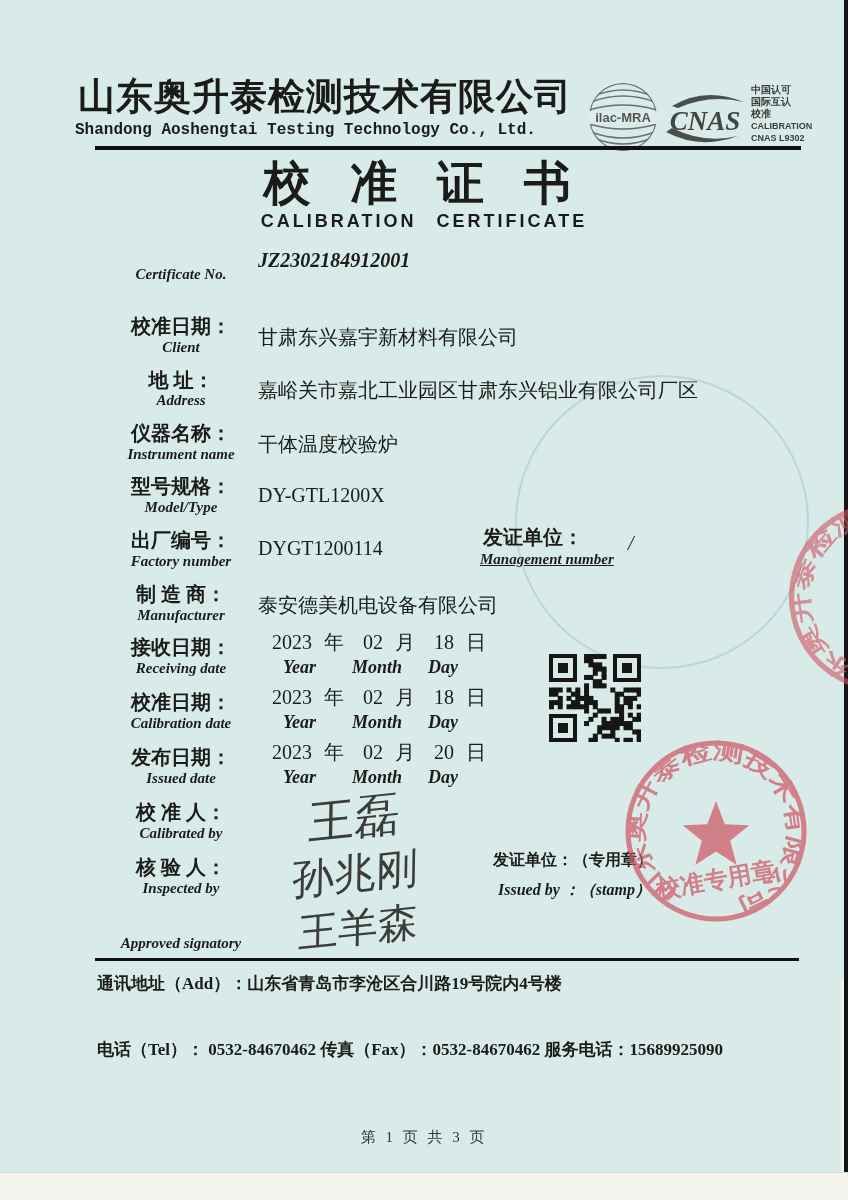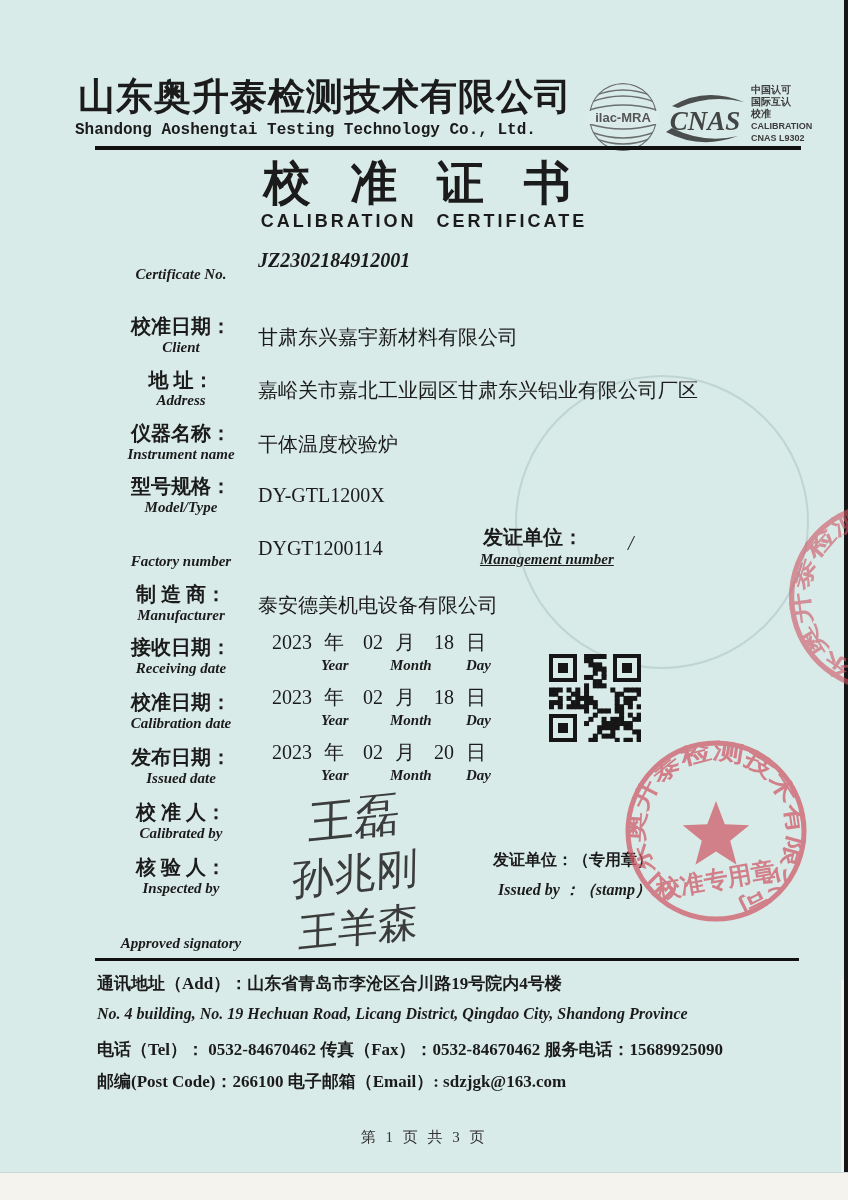--- a/index.html
+++ b/index.html
@@ -32,21 +32,21 @@
   .lbl-en{position:absolute;left:100px;width:162px;text-align:center;font-style:italic;font-weight:bold;font-size:15px;}
   .val{position:absolute;left:258px;font-size:20px;}
   .val-bold{font-weight:bold;font-style:italic;}
   .mgmt-cn{position:absolute;left:483px;font-weight:bold;font-size:20px;}
   .mgmt-en{position:absolute;left:480px;font-style:italic;font-weight:bold;font-size:15px;text-decoration:underline;}
   .mgmt-val{position:absolute;left:628px;font-style:italic;font-size:20px;}
 
   .daterow{position:absolute;left:272px;font-size:20px;white-space:nowrap;}
   .daterow .num{display:inline-block;font-family:Liberation Serif, serif;}
   .daterow .unit{display:inline-block;margin:0 14px 0 7px;}
-  .datecap{position:absolute;font-style:italic;font-weight:bold;font-size:15px;margin-left:38px;}
+  .datecap{position:absolute;font-style:italic;font-weight:bold;font-size:18px;}
 
   .signature{position:absolute;font-family:"Liberation Serif",serif;color:#2e2e2e;
       transform:rotate(-6deg) skewX(-7deg);opacity:.92;white-space:nowrap;}
   .issuer-cn{position:absolute;left:485px;top:850px;font-weight:bold;font-size:16px;margin-left:8px;}
   .issuer-en{position:absolute;left:498px;top:880px;font-style:italic;font-weight:bold;font-size:16px;}
 
   
   .foot-rule{position:absolute;left:95px;top:958px;width:704px;height:3px;background:#111;}
   .fline{position:absolute;left:97px;font-weight:bold;font-size:17px;white-space:nowrap;}
   .fline.it{font-style:italic;font-size:16px;}
@@ -117,20 +117,21 @@
   <div class="val" style="top:377px">嘉峪关市嘉北工业园区甘肃东兴铝业有限公司厂区</div>
 
   <div class="lbl-cn" style="top:420px">仪器名称：</div>
   <div class="lbl-en" style="top:446px">Instrument name</div>
   <div class="val" style="top:431px">干体温度校验炉</div>
 
   <div class="lbl-cn" style="top:473px">型号规格：</div>
   <div class="lbl-en" style="top:499px">Model/Type</div>
   <div class="val" style="top:484px">DY-GTL1200X</div>
 
+  <div class="lbl-cn" style="top:527px">出厂编号：</div>
   <div class="lbl-en" style="top:553px">Factory number</div>
   <div class="val" style="top:537px">DYGT1200114</div>
   <div class="mgmt-cn" style="top:524px">发证单位：</div>
   <div class="mgmt-en" style="top:551px">Management number</div>
   <div class="mgmt-val" style="top:532px">/</div>
 
   <div class="lbl-cn" style="top:581px">制 造 商：</div>
   <div class="lbl-en" style="top:607px">Manufacturer</div>
   <div class="val" style="top:592px">泰安德美机电设备有限公司</div>
 
@@ -353,18 +354,16 @@
         <text font-size="22" fill="#cf5766" font-weight="bold">
           <textPath href="#ringB" startOffset="0" textLength="392" lengthAdjust="spacingAndGlyphs">山东奥升泰检测技术有限公司</textPath>
         </text>
       </g>
       <text x="100" y="157" text-anchor="middle" font-size="24" font-weight="bold" fill="#cf5766" transform="rotate(-10 100 150)">校准专用章</text>
     </g>
   </svg>
 
   <div class="foot-rule"></div>
   <div class="fline" style="top:972px">通讯地址（Add）：山东省青岛市李沧区合川路19号院内4号楼</div>
-  <div class="fline it" style="top:1005px">No. 4 building, No. 19 Hechuan Road, Licang District, Qingdao City, Shandong Province</div>
   <div class="fline" style="top:1038px">电话（Tel）： 0532-84670462  传真（Fax）：0532-84670462  服务电话：15689925090</div>
-  <div class="fline" style="top:1070px">邮编(Post Code)：266100   电子邮箱（Email）: sdzjgk@163.com</div>
   <div class="page-info">第 1 页  共 3 页</div>
 
 </div>
 
 </body></html>

